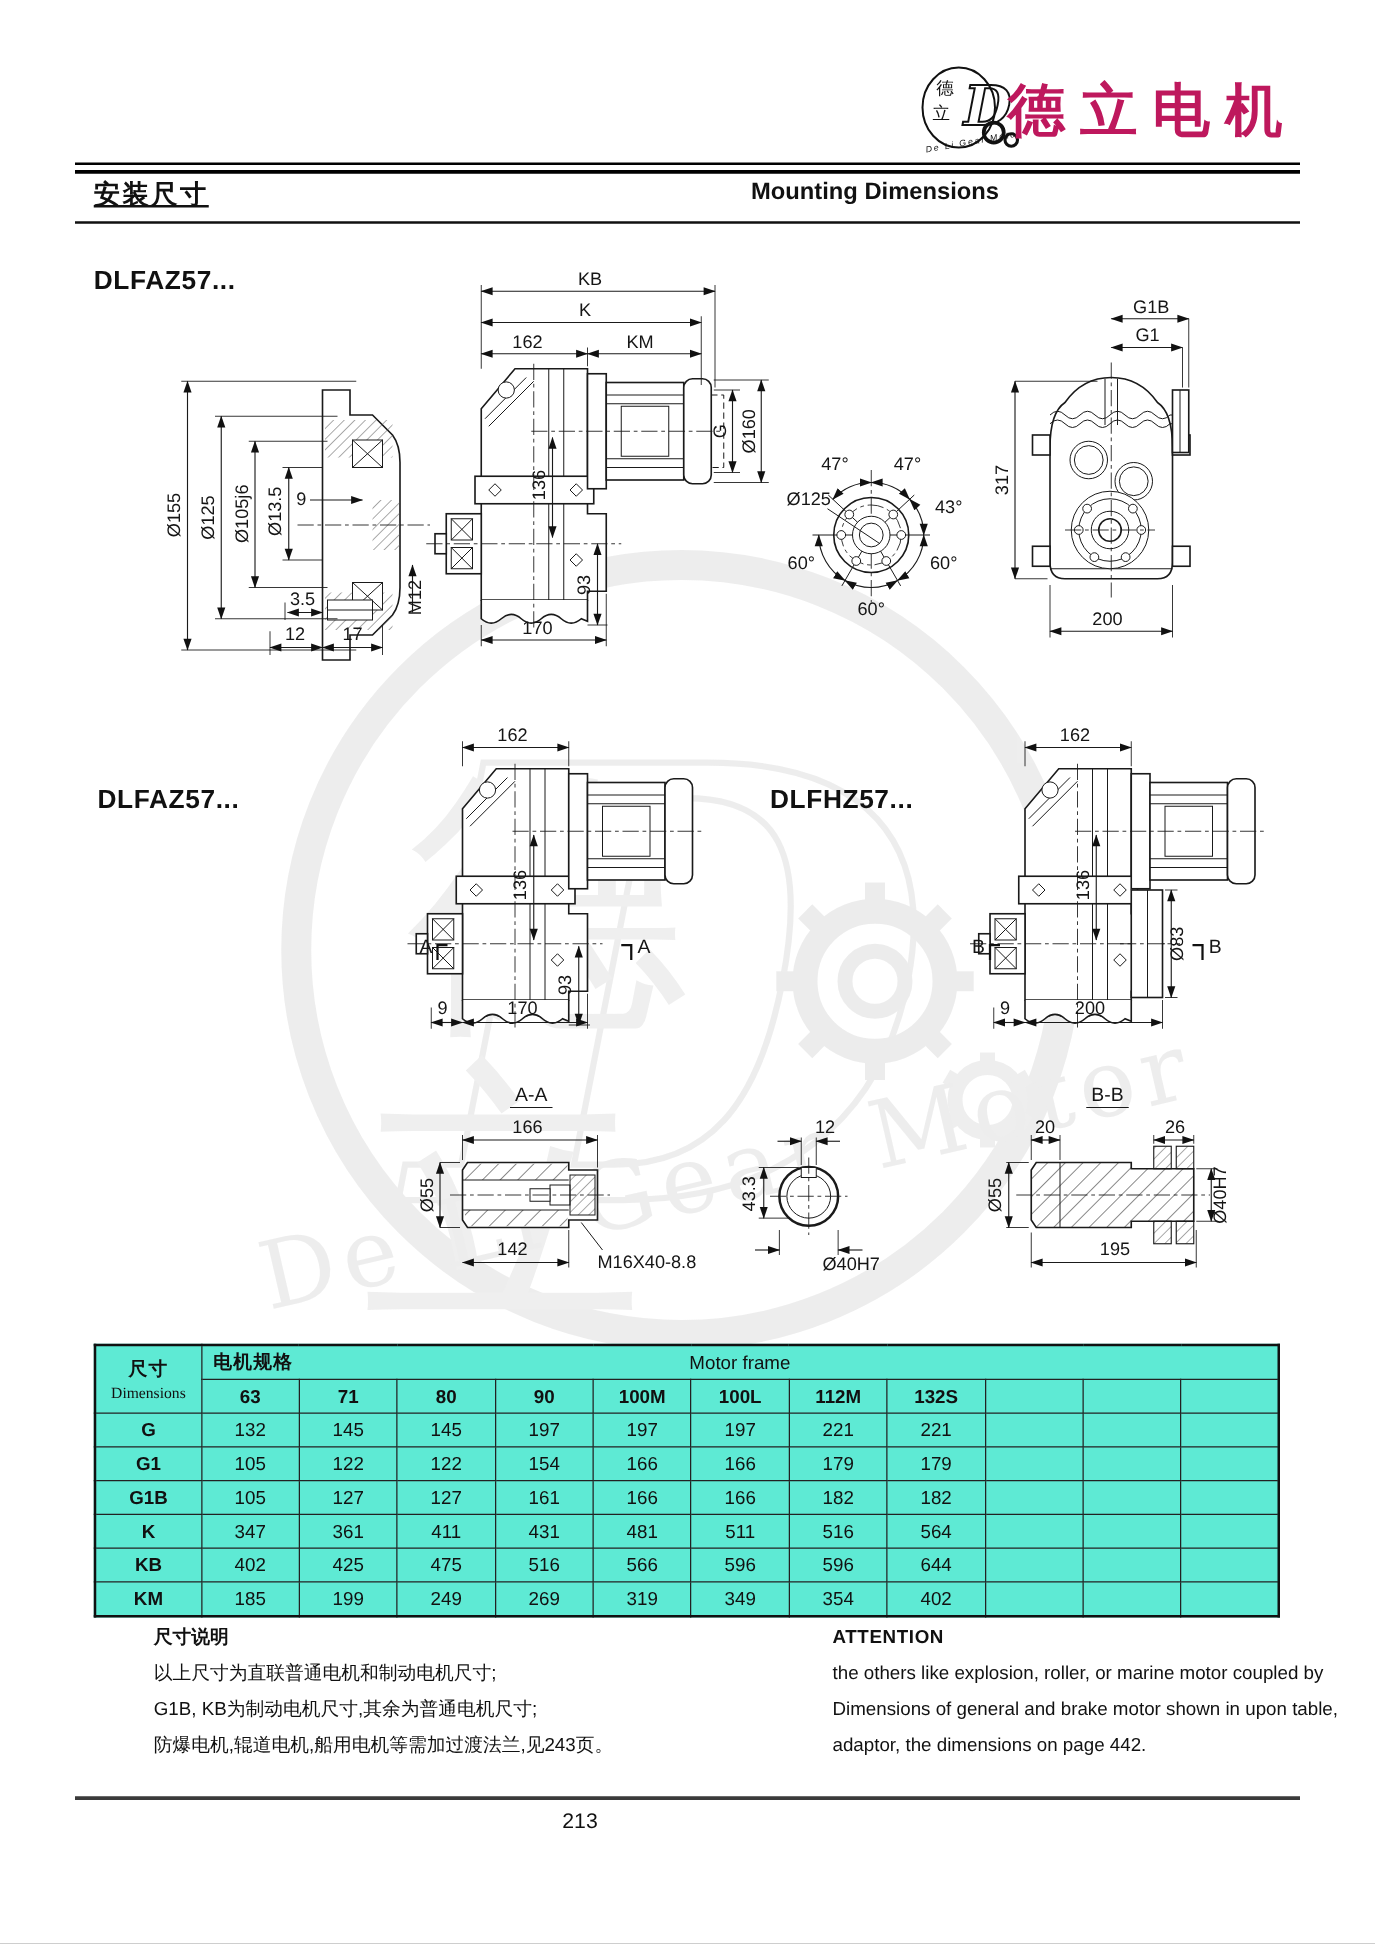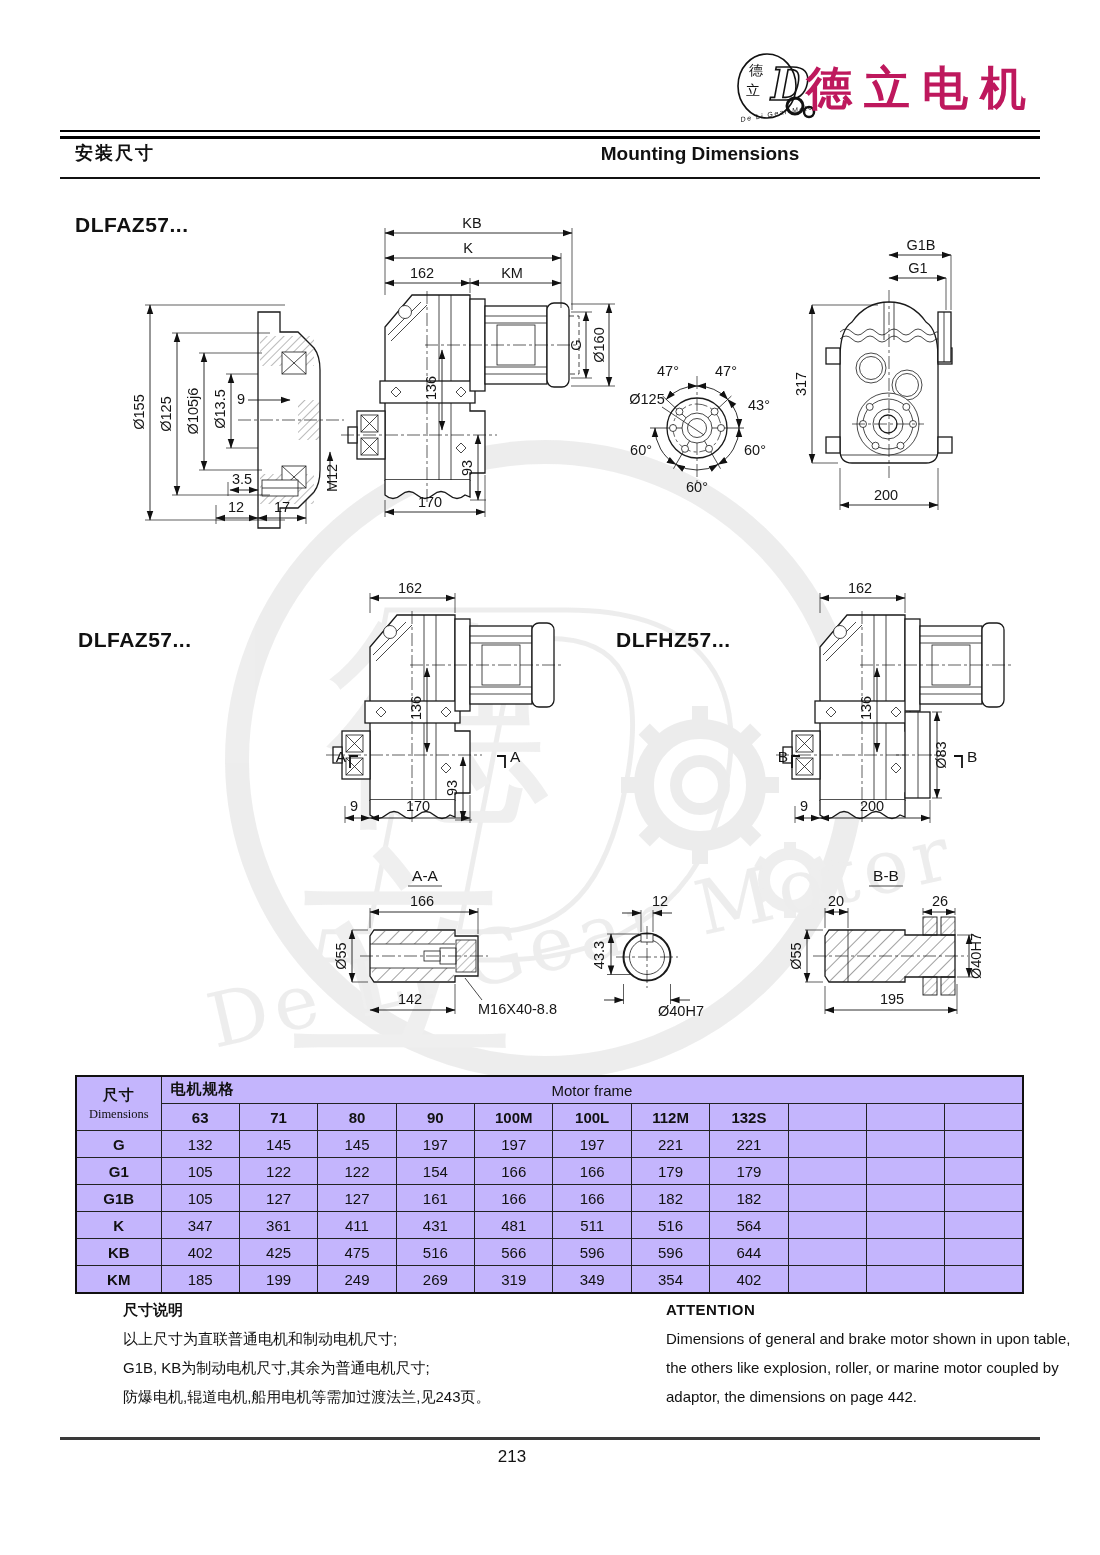--- a/index.html
+++ b/index.html
@@ -5,48 +5,48 @@
   html,body{margin:0;padding:0;background:#888;}
   .page{position:relative;width:1100px;height:1555px;background:#fff;margin:0 auto;overflow:hidden;
         font-family:"Liberation Sans",sans-serif;color:#111;}
   .abs{position:absolute;}
   .z0{z-index:0;} .z1{z-index:1;} .z2{z-index:2;}
 
   
   .brand-text{right:62px;top:58px;font-size:46px;font-weight:bold;
               font-family:"DejaVu Serif",serif;letter-spacing:12px;color:#be185d;}
   .hdr-rule{left:60px;top:130px;width:980px;height:4px;border-top:2px solid #000;border-bottom:3px solid #000;}
-  .title-cn{left:75px;top:141px;font-size:18px;font-weight:bold;letter-spacing:2px;}
+  .title-cn{left:75px;top:141px;font-size:21px;font-weight:bold;letter-spacing:2px;text-decoration:underline;}
   .title-en{left:575px;top:143px;width:250px;text-align:center;font-size:19px;font-weight:bold;}
   .sub-rule{left:60px;top:177px;width:980px;height:0;border-top:2px solid #111;}
 
   .model-label{font-size:21px;font-weight:bold;letter-spacing:0.5px;}
 
   
   .dim-table{position:absolute;left:75px;top:1075px;width:947px;border-collapse:collapse;
-             table-layout:fixed;z-index:2;background:#c4b5fd;}
+             table-layout:fixed;z-index:2;background:#5eead4;}
   .dim-table th,.dim-table td{border:1px solid #222;font-size:15px;text-align:center;
              padding:0;height:26px;overflow:hidden;white-space:nowrap;}
   .dim-table{border:2px solid #111;}
   .dim-h{height:55px;font-weight:normal;}
   .dim-h .cn{font-size:15px;font-weight:bold;letter-spacing:1px;}
   .dim-h .en{font-size:12.5px;margin-top:2px;font-family:Liberation Serif, serif;}
   .spec-h{position:relative;height:26px;font-weight:normal;}
   .spec-h .cn{position:absolute;left:9px;top:3px;font-size:15px;font-weight:bold;letter-spacing:1px;}
   .spec-h .en{font-size:15px;}
   .col-h{font-weight:bold;height:28px;}
   .row-h{font-weight:bold;}
 
   
   .notes{font-size:15px;line-height:29px;margin-left:48px;}
   .notes .t{font-weight:bold;}
   .notes-en .t{letter-spacing:0.5px;}
 
   .footer-rule{left:60px;top:1437px;width:980px;height:0;border-top:3px solid #3a3a3a;}
-  .page-num{left:0;top:1447px;width:928px;text-align:center;font-size:17px;padding-left:48px;}
+  .page-num{left:0;top:1447px;width:928px;text-align:center;font-size:17px;}
 
   
   .oline{fill:none;stroke:#1a1a1a;stroke-width:1.3px;}
   .olw{fill:#fff;stroke:#1a1a1a;stroke-width:1.3px;}
   .tline{fill:none;stroke:#1a1a1a;stroke-width:0.8px;}
   .tlw{fill:#fff;stroke:#1a1a1a;stroke-width:0.8px;}
   .dimln{fill:none;stroke:#1a1a1a;stroke-width:0.9px;}
   .ext{fill:none;stroke:#1a1a1a;stroke-width:0.7px;}
   .cl{fill:none;stroke:#1a1a1a;stroke-width:0.7px;stroke-dasharray:13 3 3 3;}
   .dsh{stroke-dasharray:5 3;}
@@ -586,21 +586,21 @@
   </table>
 
   <div class="abs z2 notes notes-cn" style="left:75px;top:1295px;">
     <div class="t">尺寸说明</div>
     <div>以上尺寸为直联普通电机和制动电机尺寸;</div>
     <div>G1B, KB为制动电机尺寸,其余为普通电机尺寸;</div>
     <div>防爆电机,辊道电机,船用电机等需加过渡法兰,见243页。</div>
   </div>
   <div class="abs z2 notes notes-en" style="left:618px;top:1295px;">
     <div class="t">ATTENTION</div>
+    <div>the others like explosion, roller, or marine motor coupled by</div>
     <div>Dimensions of general and brake motor shown in upon table,</div>
-    <div>the others like explosion, roller, or marine motor coupled by</div>
     <div>adaptor, the dimensions on page 442.</div>
   </div>
 
   <div class="abs z2 footer-rule"></div>
   <div class="abs z2 page-num">213</div>
 
 </div>
 
 </body></html>

